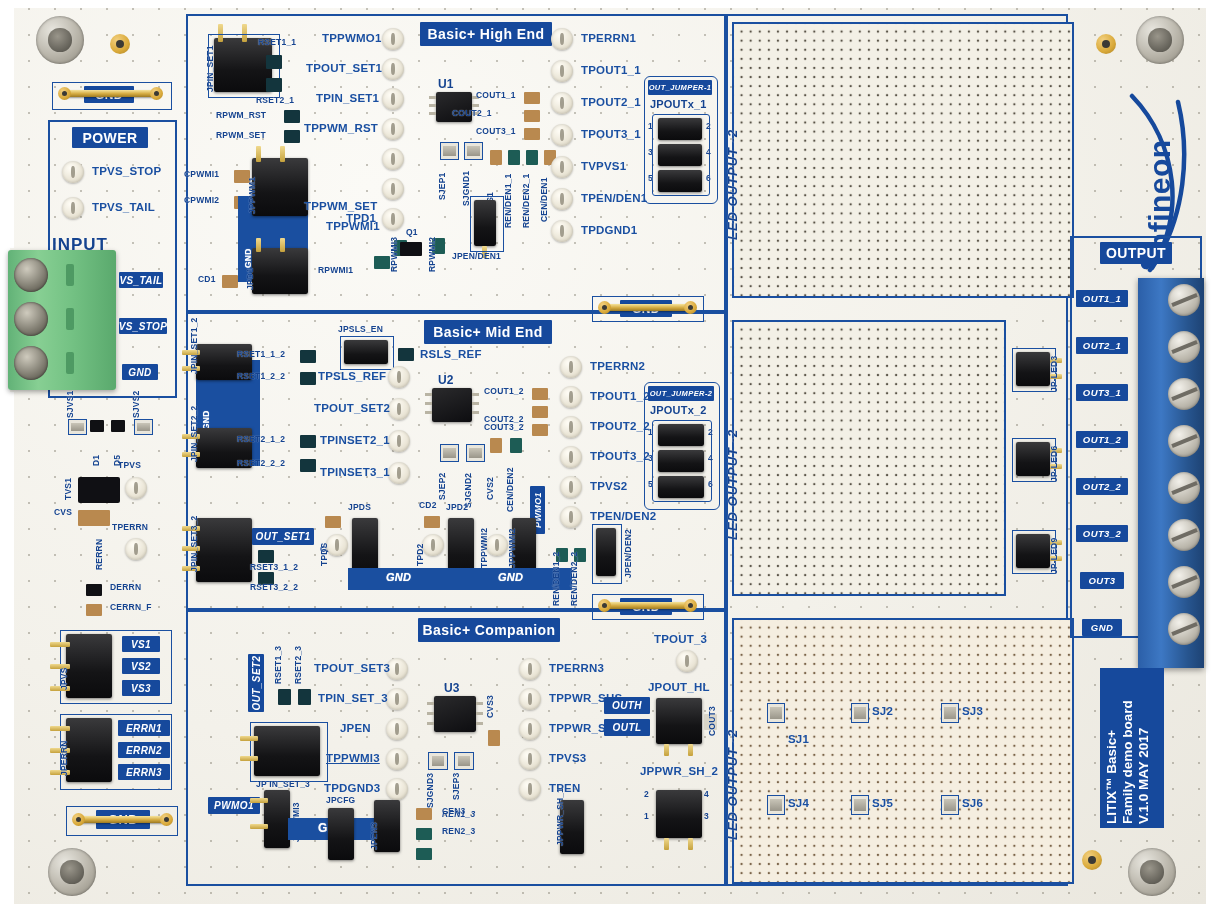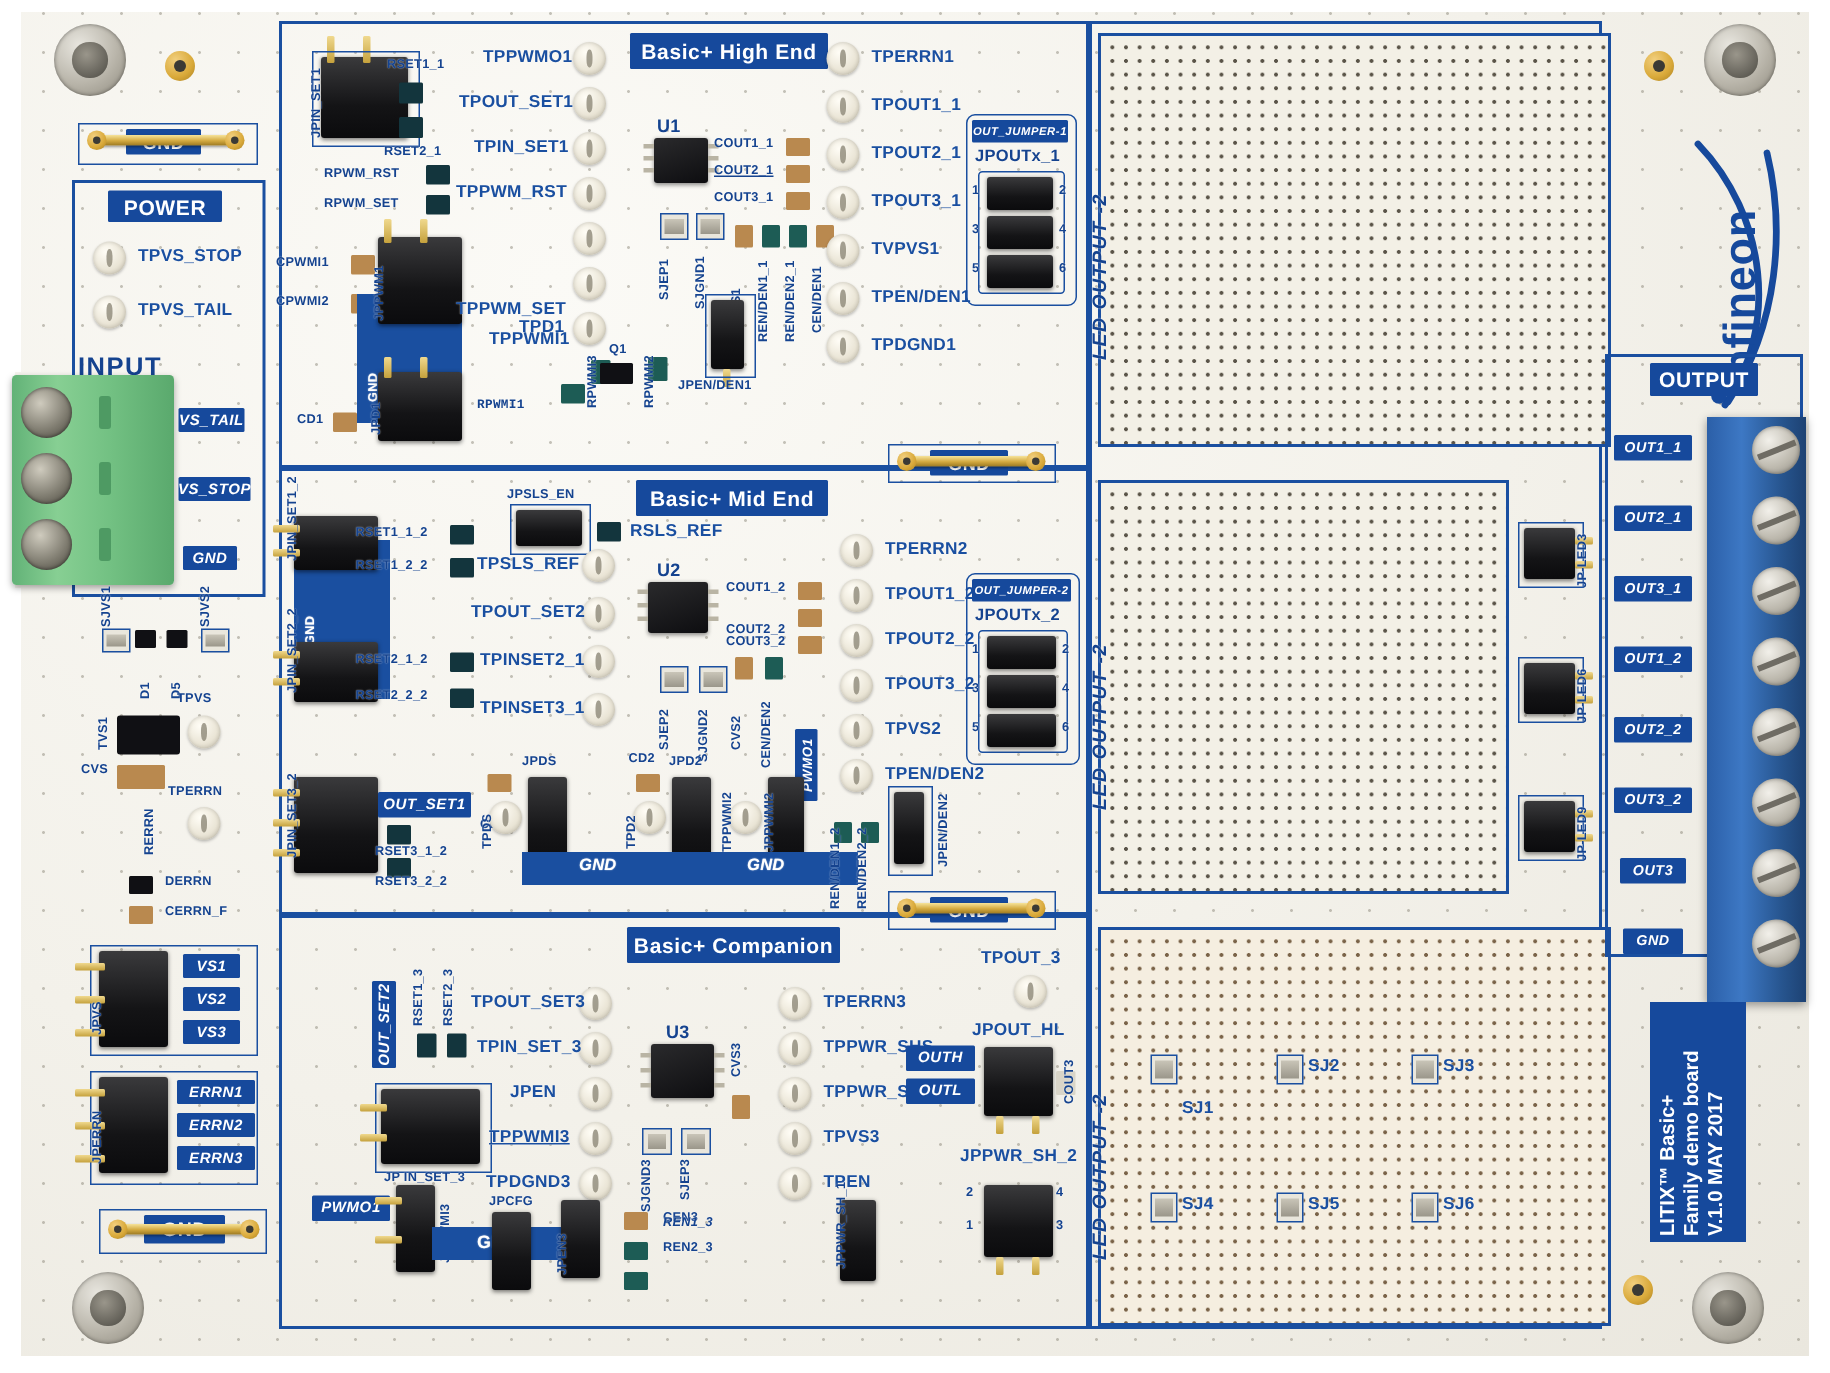--- a/index.html
+++ b/index.html
@@ -235,21 +235,21 @@
     <div class="pin" style="left:28px;top:-12px;width:5px;height:16px;"></div>
   </div>
   <div class="silk tiny vert" style="left:248px;top:214px;">JPPWM1</div>
   <div class="hdr" style="left:252px;top:248px;width:56px;height:46px;">
     <div class="pin" style="left:4px;top:-10px;width:5px;height:14px;"></div>
     <div class="pin" style="left:28px;top:-10px;width:5px;height:14px;"></div>
   </div>
   <div class="silk tiny vert" style="left:246px;top:290px;">JPD1</div>
 
   <div class="smd grn" style="left:374px;top:256px;width:16px;height:13px;"></div>
-  <div class="silk tiny" style="left:318px;top:266px;font-family:Liberation Mono, monospace;">RPWMI1</div>
+  <div class="silk tiny" style="left:318px;top:266px;">RPWMI1</div>
   <div class="smd grn" style="left:394px;top:240px;width:13px;height:16px;"></div>
   <div class="silk tiny vert" style="left:390px;top:272px;">RPWMI3</div>
   <div class="smd grn" style="left:432px;top:238px;width:13px;height:16px;"></div>
   <div class="silk tiny vert" style="left:428px;top:272px;">RPWMI2</div>
 
   <div class="tp" style="left:382px;top:28px;width:22px;height:22px;"></div>
   <div class="silk tpl" style="left:322px;top:33px;">TPPWMO1</div>
   <div class="tp" style="left:382px;top:58px;width:22px;height:22px;"></div>
   <div class="silk tpl" style="left:306px;top:63px;">TPOUT_SET1</div>
   <div class="tp" style="left:382px;top:88px;width:22px;height:22px;"></div>
@@ -273,21 +273,21 @@
     <div class="lead" style="left:36px;top:20px;width:7px;height:3px;"></div>
   </div>
   <div class="sj" style="left:440px;top:142px;width:17px;height:16px;"></div>
   <div class="silk tiny vert" style="left:438px;top:200px;">SJEP1</div>
   <div class="sj" style="left:464px;top:142px;width:17px;height:16px;"></div>
   <div class="silk tiny vert" style="left:462px;top:206px;">SJGND1</div>
 
   <div class="smd tan" style="left:524px;top:92px;width:16px;height:12px;"></div>
   <div class="silk tiny" style="left:476px;top:91px;">COUT1_1</div>
   <div class="smd tan" style="left:524px;top:110px;width:16px;height:12px;"></div>
-  <div class="silk tiny" style="left:476px;top:109px;text-decoration:underline;">COUT2_1</div>
+  <div class="silk tiny" style="left:452px;top:109px;">COUT2_1</div>
   <div class="smd tan" style="left:524px;top:128px;width:16px;height:12px;"></div>
   <div class="silk tiny" style="left:476px;top:127px;">COUT3_1</div>
 
   <div class="smd tan" style="left:490px;top:150px;width:12px;height:15px;"></div>
   <div class="silk tiny vert" style="left:486px;top:215px;">CVS1</div>
   <div class="smd grn" style="left:508px;top:150px;width:12px;height:15px;"></div>
   <div class="silk tiny vert" style="left:504px;top:228px;">REN/DEN1_1</div>
   <div class="smd grn" style="left:526px;top:150px;width:12px;height:15px;"></div>
   <div class="silk tiny vert" style="left:522px;top:228px;">REN/DEN2_1</div>
   <div class="smd tan" style="left:544px;top:150px;width:12px;height:15px;"></div>

